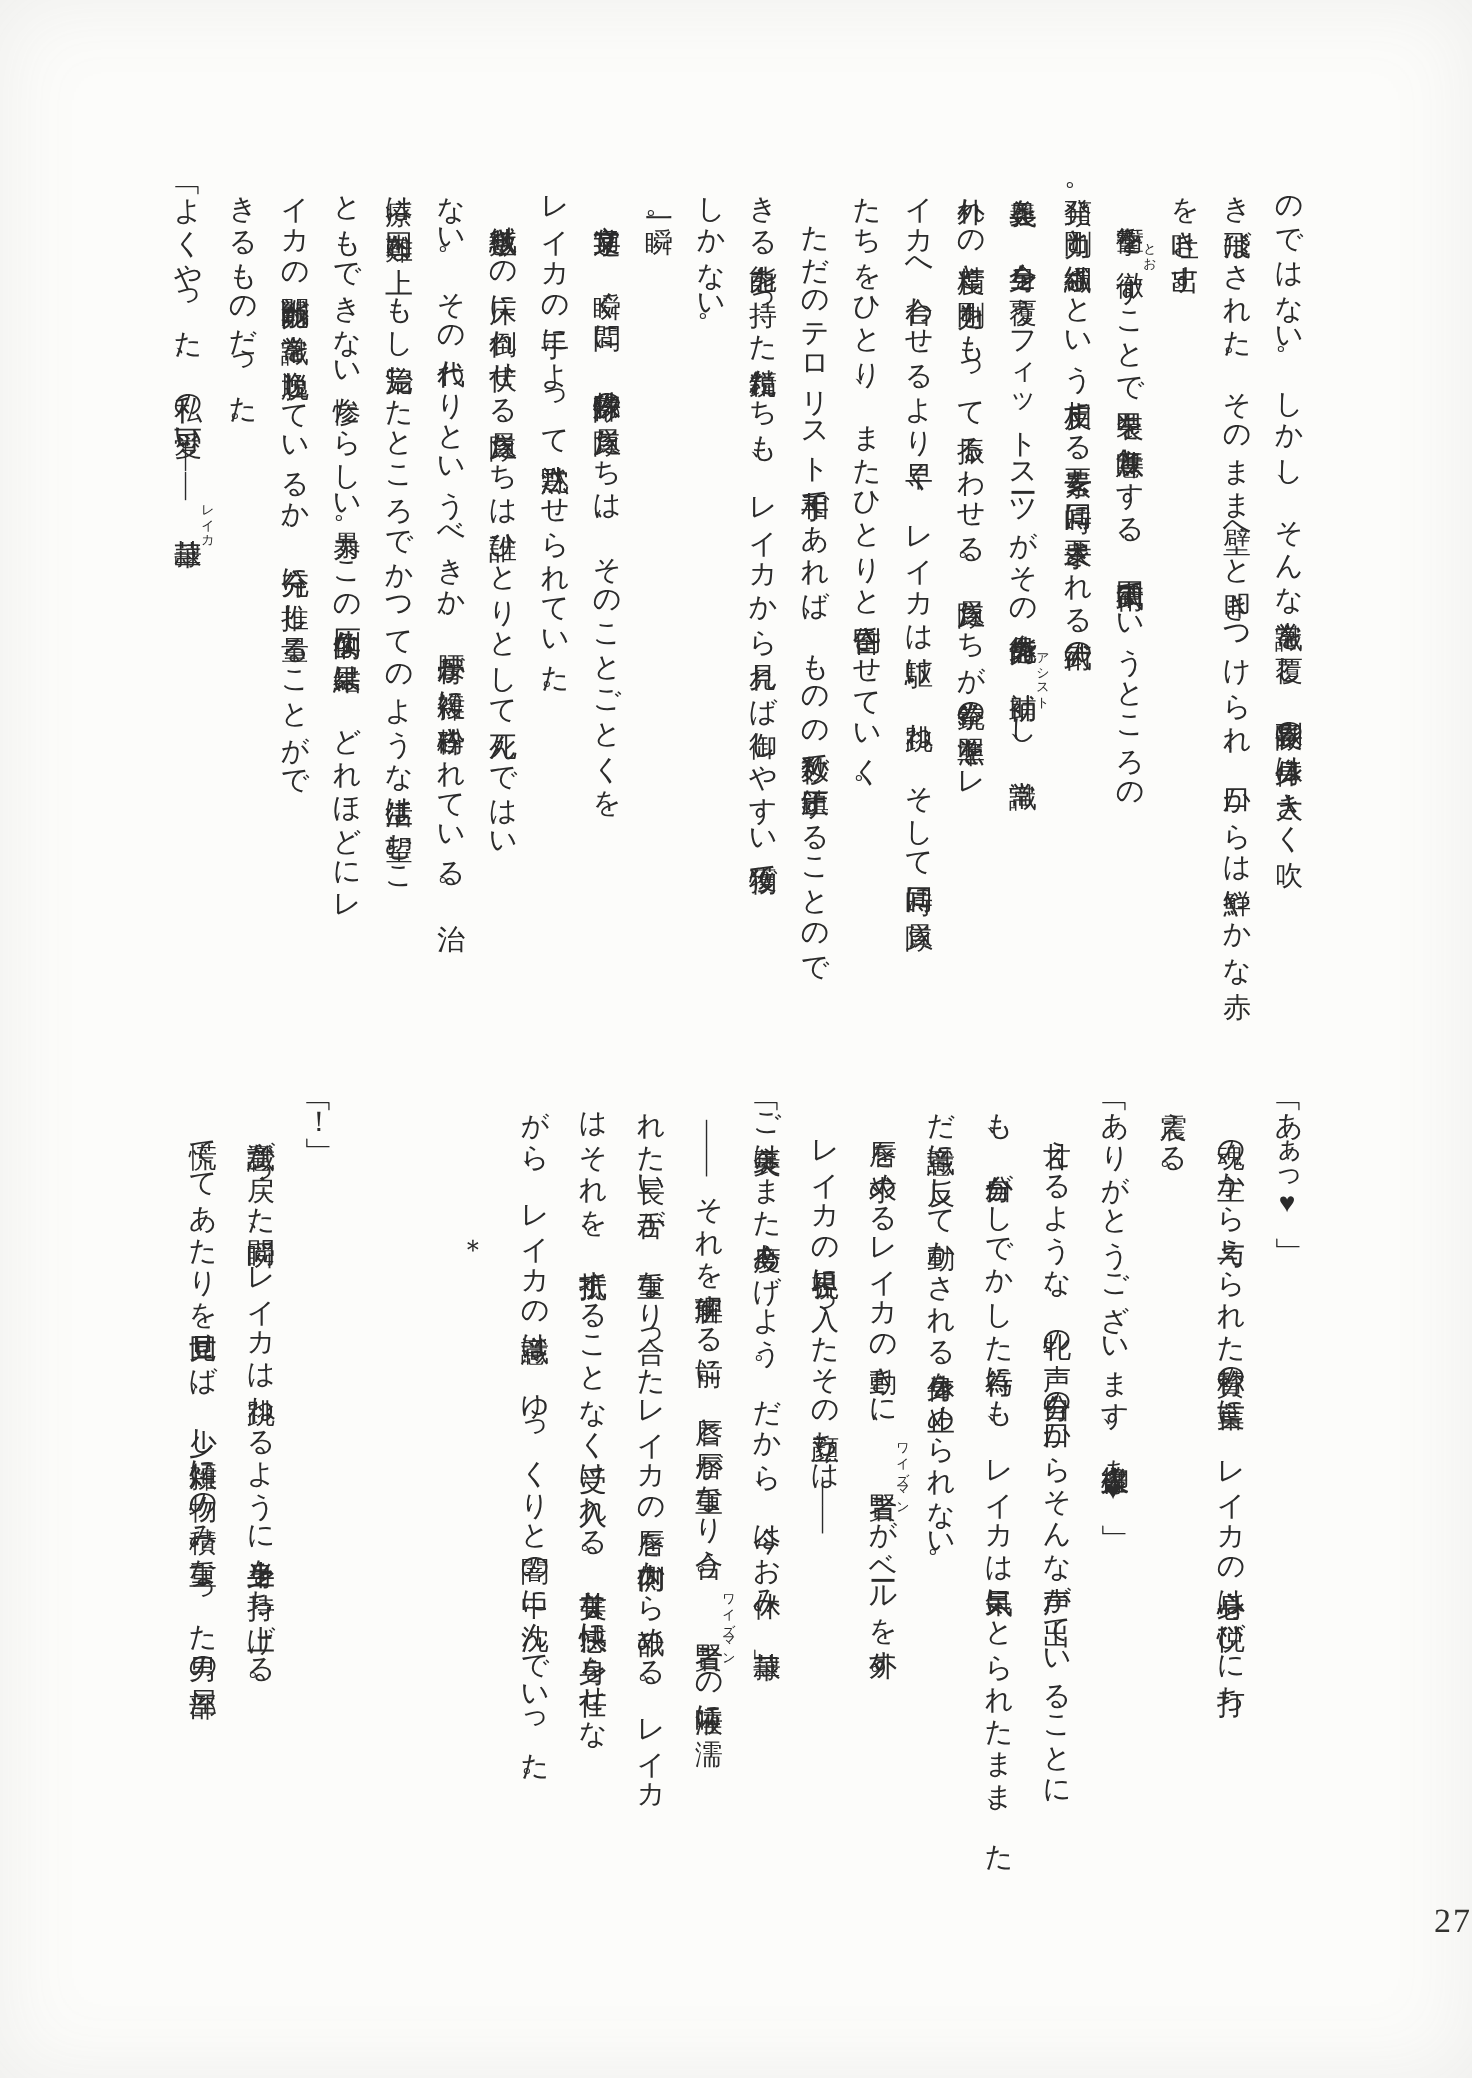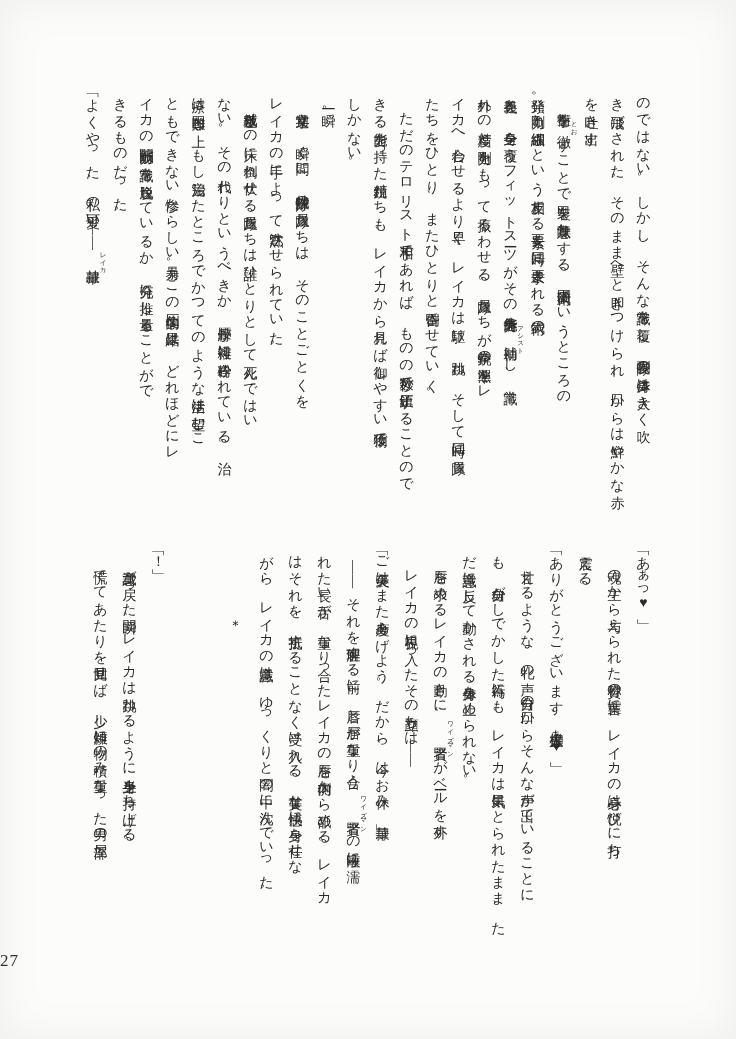--- a/index.html
+++ b/index.html
@@ -48,21 +48,21 @@
   ruby{ruby-align:center;}
   rt{
     font-size:6.5px;
     letter-spacing:0;
     color:var(--ink);
     font-family:"Liberation Serif","DejaVu Serif",serif;
   }
   .page-number{
     position:absolute;
     top:951px;left:0;width:100%;
-    text-align:left;
+    text-align:right;
     font-size:17px;
     letter-spacing:1px;
     color:#333330;
   }
 </style>
 </head>
 <body>
 
 <div class="page">
   <div class="vblock upper">

